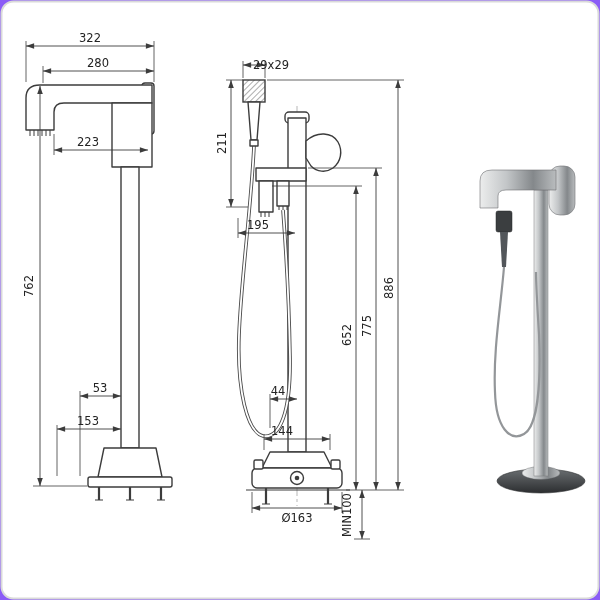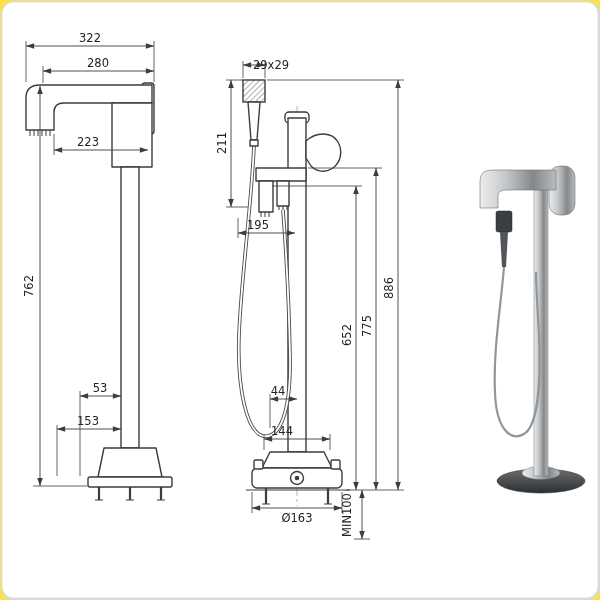--- a/index.html
+++ b/index.html
@@ -1,16 +1,16 @@
 <!DOCTYPE html>
 <html><head>
 <meta charset="utf-8">
 <style>
   html,body{margin:0;padding:0;background:#fff;}
-  .sheet{position:relative;width:600px;height:600px;background:#fde047;overflow:hidden;
+  .sheet{position:relative;width:600px;height:600px;background:#8b5cf6;overflow:hidden;
          font-family:"DejaVu Sans","Liberation Sans",sans-serif;}
   svg{display:block;}
   .geo{fill:#ffffff;stroke:#3c3c3c;stroke-width:1.4;stroke-linejoin:round;}
   .thin{fill:none;stroke:#3c3c3c;stroke-width:1;}
   .dim{fill:none;stroke:#3c3c3c;stroke-width:0.9;}
   .ext{fill:none;stroke:#3c3c3c;stroke-width:0.8;}
   .center{fill:none;stroke:#9a9a9a;stroke-width:0.7;stroke-dasharray:12 3 3 3;}
   .pin{fill:none;stroke:#3c3c3c;stroke-width:2.2;}
   .foot{fill:none;stroke:#3c3c3c;stroke-width:1.1;}
   .lbl{font-family:"DejaVu Sans","Liberation Sans",sans-serif;font-size:11.5px;fill:#232323;text-anchor:middle;}

